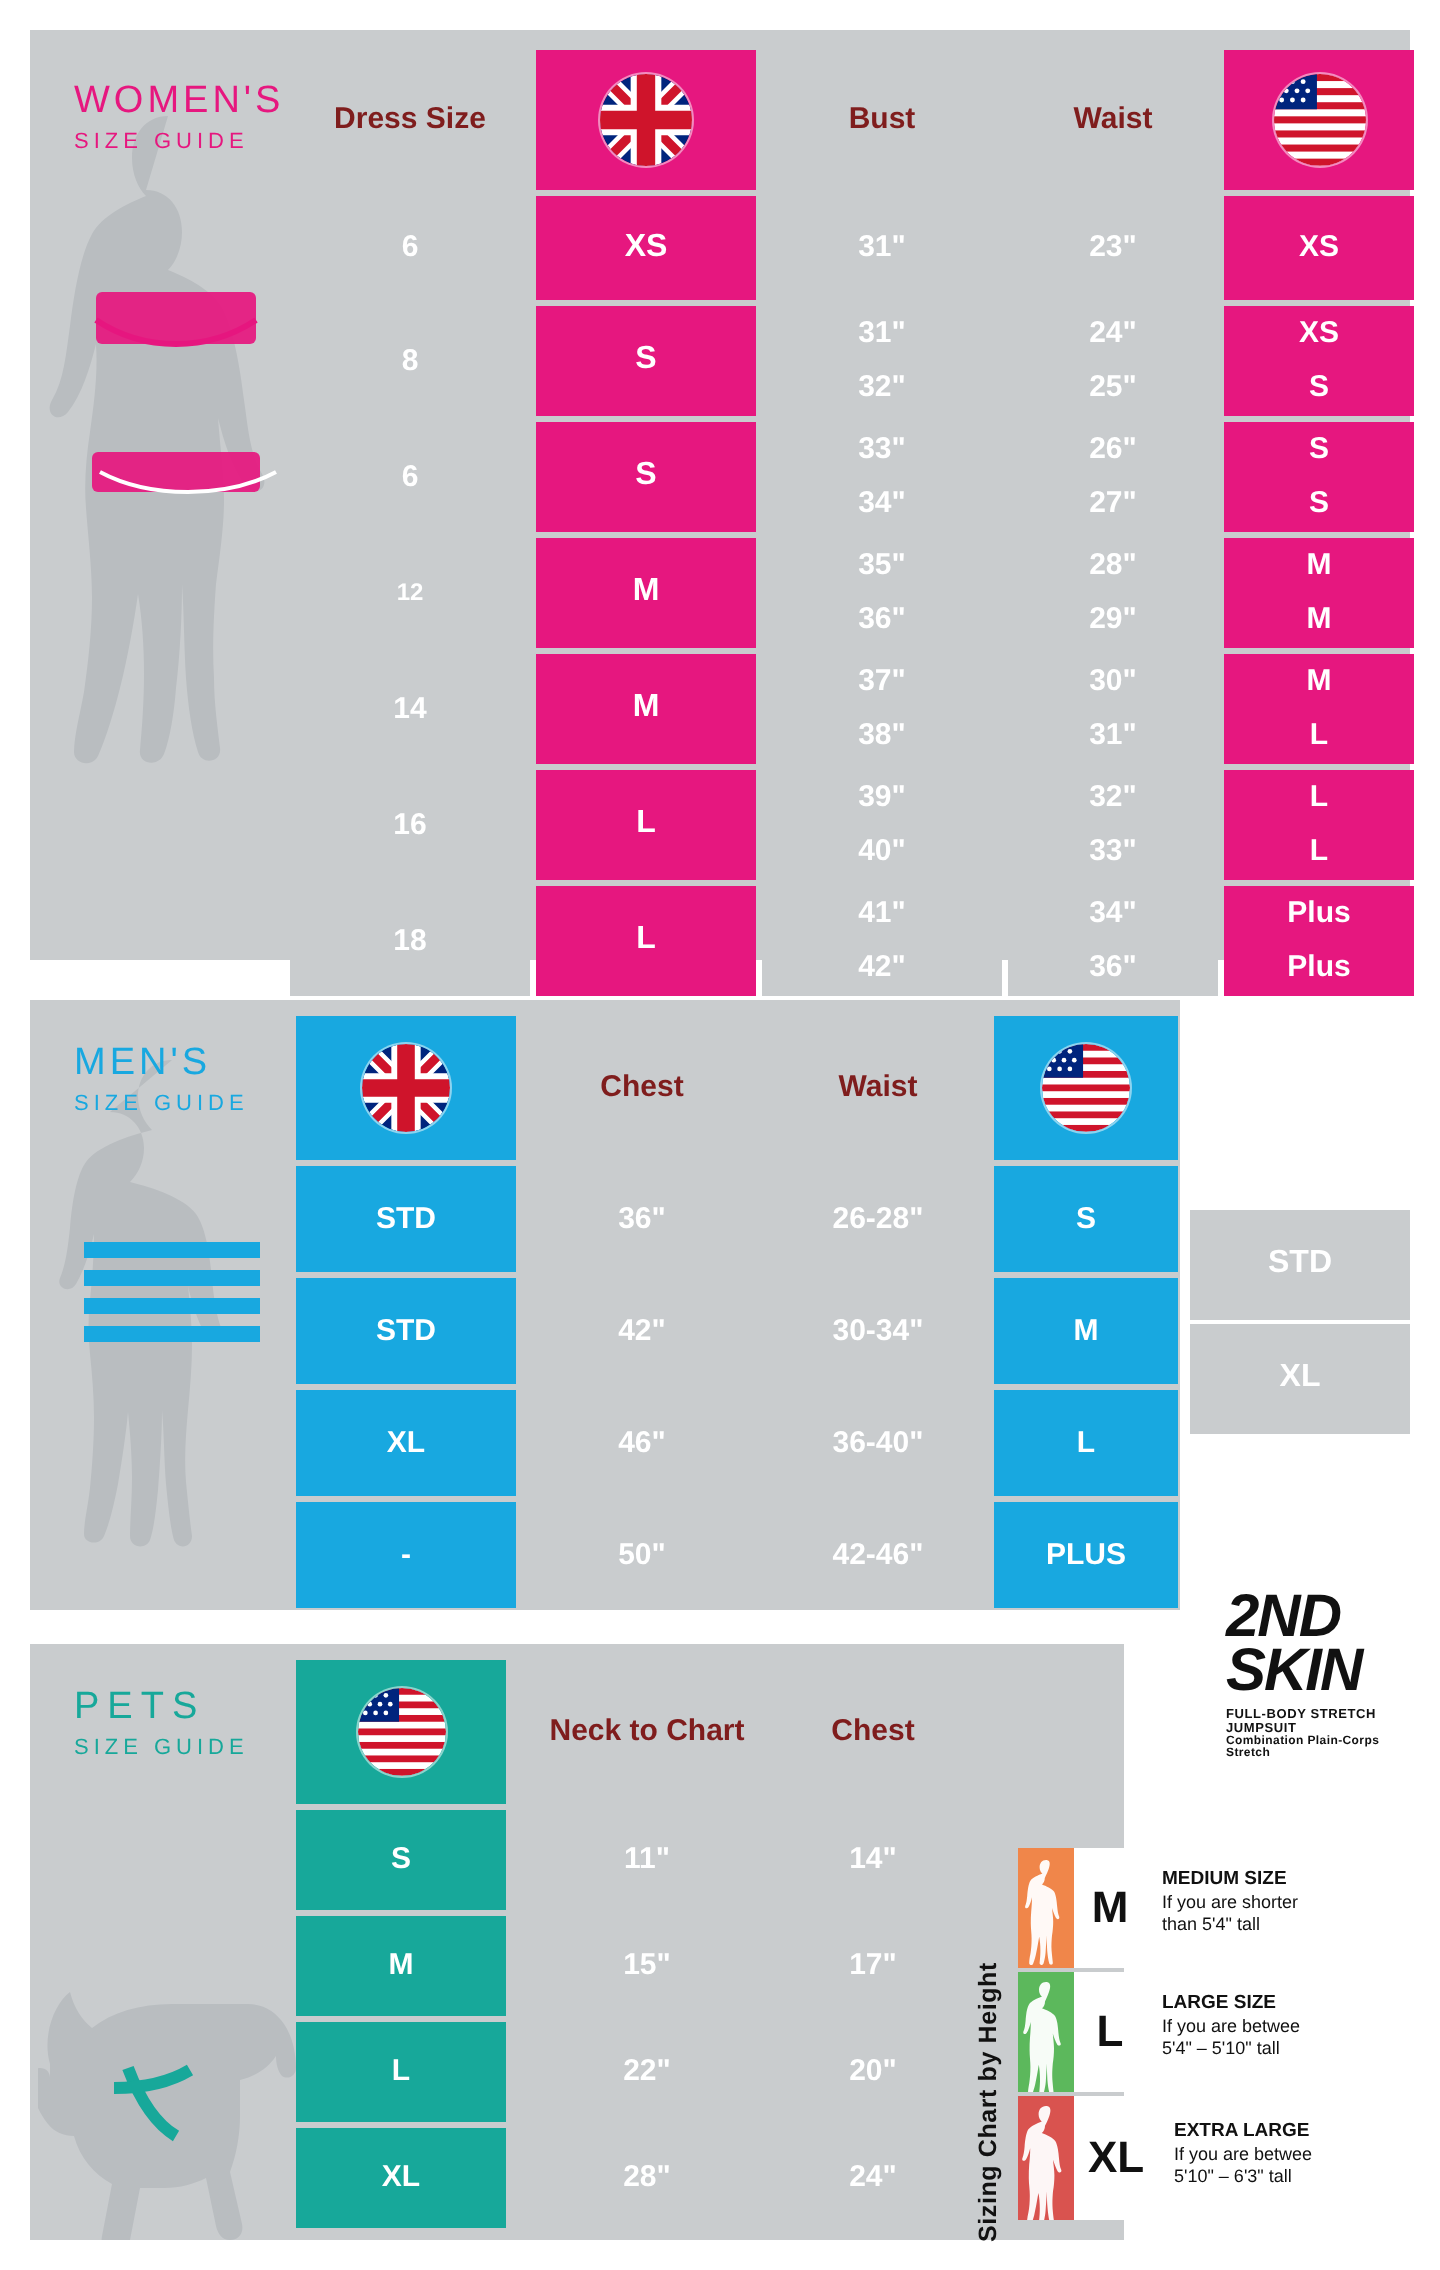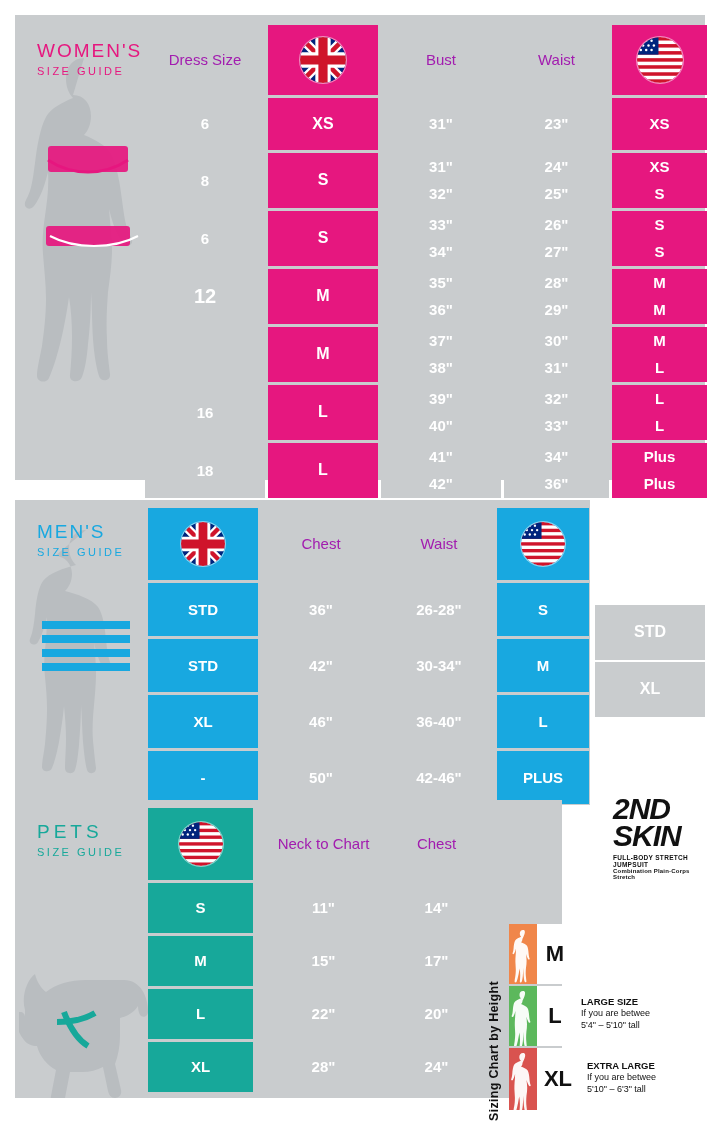--- a/index.html
+++ b/index.html
@@ -59,22 +59,22 @@
     font-size: 11px;
     letter-spacing: 2.5px;
     margin-top: 3px;
     font-weight: normal;
   }
   .pink-text { color: #e6177f; }
   .blue-text { color: #18a8e0; }
   .teal-text { color: #17a89a; }
 
   .hdr-label {
-    color: #a21caf;
-    font-weight: normal;
+    color: #7f1d1d;
+    font-weight: bold;
     font-size: 15px;
   }
 
   
   .flag {
     position: absolute;
     border-radius: 50%;
     overflow: hidden;
     box-shadow: 0 0 0 1px rgba(255,255,255,0.5);
   }
@@ -215,35 +215,36 @@
     </div>
     <div class="cell grey sub" style="left:489px; top:196px; width:105px; height:55px; font-size:15px;">
       <span>26"</span>
       <span>27"</span>
     </div>
     <div class="cell pink sub" style="left:597px; top:196px; width:95px; height:55px; font-size:15px;">
       <span>S</span>
       <span>S</span>
     </div>
 
-    <div class="cell grey" style="left:130px; top:254px; width:120px; height:55px; font-size:20px;">12</div>
+    <div class="cell grey" style="left:130px; top:254px; width:120px; height:55px; font-size:12px;">12</div>
     <div class="cell pink" style="left:253px; top:254px; width:110px; height:55px; font-size:16px;">M</div>
     <div class="cell grey sub" style="left:366px; top:254px; width:120px; height:55px; font-size:15px;">
       <span>35"</span>
       <span>36"</span>
     </div>
     <div class="cell grey sub" style="left:489px; top:254px; width:105px; height:55px; font-size:15px;">
       <span>28"</span>
       <span>29"</span>
     </div>
     <div class="cell pink sub" style="left:597px; top:254px; width:95px; height:55px; font-size:15px;">
       <span>M</span>
       <span>M</span>
     </div>
 
+    <div class="cell grey" style="left:130px; top:312px; width:120px; height:55px; font-size:15px;">14</div>
     <div class="cell pink" style="left:253px; top:312px; width:110px; height:55px; font-size:16px;">M</div>
     <div class="cell grey sub" style="left:366px; top:312px; width:120px; height:55px; font-size:15px;">
       <span>37"</span>
       <span>38"</span>
     </div>
     <div class="cell grey sub" style="left:489px; top:312px; width:105px; height:55px; font-size:15px;">
       <span>30"</span>
       <span>31"</span>
     </div>
     <div class="cell pink sub" style="left:597px; top:312px; width:95px; height:55px; font-size:15px;">
@@ -367,21 +368,21 @@
 
     <div class="cell blue" style="left:133px; top:251px; width:110px; height:53px; font-size:15px;">-</div>
     <div class="cell grey" style="left:246px; top:251px; width:120px; height:53px; font-size:15px;">50"</div>
     <div class="cell grey" style="left:369px; top:251px; width:110px; height:53px; font-size:15px;">42-46"</div>
     <div class="cell blue" style="left:482px; top:251px; width:92px; height:53px; font-size:15px;">PLUS</div>
   </div>
 
   <div class="cell grey" style="position:absolute; left:595px; top:605px; width:110px; height:55px; font-size:16px;">STD</div>
   <div class="cell grey" style="position:absolute; left:595px; top:662px; width:110px; height:55px; font-size:16px;">XL</div>
 
-  <div class="section" style="left:15px; top:800px; width:547px; height:298px;">
+  <div class="section" style="left:15px; top:822px; width:547px; height:298px;">
     <div class="grid-bg"></div>
 
     <svg class="silhouette" style="left:4px; top:150px; width:140px; height:148px;" viewBox="0 0 140 148">
       <path fill="#b9bdc0" d="M6 60c-4-14 2-30 10-36 2 8 6 14 11 18 10-8 24-12 40-12h38c8 0 14 4 18 10 4 6 6 14 6 22 0 4-4 6-7 4-2-2-3-6-3-10-4 6-10 10-18 12v18c0 10-2 20-5 28l6 26c1 5-2 8-6 8s-6-3-7-7l-5-24c-6 3-13 5-21 5h-12l-5 26c-1 5-4 7-8 7-4 0-7-4-6-9l5-26c-9-5-16-13-19-24-5 0-10-2-13-6-5-6-8-14-9-22-1-3 2-6 5-6s5 2 5 5z"></path>
       <path fill="none" stroke="#17a89a" stroke-width="6" d="M45 62c6 16 14 28 24 34"></path>
       <path fill="none" stroke="#17a89a" stroke-width="6" d="M38 72c14 0 28-3 38-9"></path>
     </svg>
 
     <div class="hdr-title" style="left:10px; top:14px; width:125px; height:50px;">
       <div class="t1 teal-text" style="letter-spacing:4px;">PETS</div>
@@ -450,20 +451,25 @@
 
   <div class="heightchart" style="left:487px; top:920px; width:225px; height:205px;">
     <div class="vlabel" style="left:0px; top:6px; height:195px;">Sizing Chart by Height</div>
 
     <div class="hc-row" style="left:22px; top:4px; width:200px; height:60px;">
       <svg style="position:absolute; left:0; top:0;" width="28" height="60" viewBox="0 0 28 60">
         <rect width="28" height="60" fill="#f0864a"></rect>
         <path fill="#fff" opacity="0.95" d="M14 6c-2 0-3.2 1.6-3.2 3.6 0 1.4.6 2.6 1.4 3.2-2 .8-5 2-6 3.6-1 1.6-1.4 5-1.6 7.6-.2 2-.4 3.6-1 5-.4 1.2 1 1.6 1.6.6.8-1.4 1.4-3.2 1.8-5 0 2.4-.2 5-.4 7.2-.2 2-.2 4-.2 6 0 2.4.4 5 .4 7.6 0 2.6-.2 5.4-.6 7.6-.4 1.8-.6 3.4-.6 4.6 0 1 1.6 1.4 2 .2.6-1.6 1.2-3.6 1.6-5.8.6-2.6 1-5.4 1.4-7.6.4 2 .6 4.4.6 6.8 0 2.2-.2 4.4-.4 6.2-.2 1.2 1.6 1.6 2 .2.4-1.4.8-3.2 1-5.4.2-2.8.4-5.8.4-8.4.2 2.4.2 5 .4 7.6.2 2.4.6 4.8 1 6.2.4 1.2 2 .8 1.8-.4-.2-1.6-.4-3.6-.6-5.8-.2-2.6 0-5.4.2-7.6.4-2.4.6-4.8.6-7 0-2.2-.4-4.6-.6-6.8.6 1.8 1.2 3.6 2 5 .6 1 2 .6 1.6-.6-.6-1.4-.8-3-1-5-.2-2.6-.6-6-1.6-7.6-1-1.6-4-2.8-6-3.6.8-.6 1.4-1.8 1.4-3.2C17.2 7.6 16 6 14 6z"></path>
       </svg>
       <div class="hc-box" style="left:28px; top:0; width:36px; height:60px; background:#ffffff;">M</div>
+      <div class="hc-text" style="left:72px; top:10px; width:125px;">
+        <b>MEDIUM SIZE</b><br>
+        <span>If you are shorter</span><br>
+        <span>than 5'4" tall</span>
+      </div>
     </div>
 
     <div class="hc-row" style="left:22px; top:66px; width:200px; height:60px;">
       <svg style="position:absolute; left:0; top:0;" width="28" height="60" viewBox="0 0 28 60">
         <rect width="28" height="60" fill="#5cb85c"></rect>
         <path fill="#fff" opacity="0.95" d="M14 5c-2.2 0-3.5 1.7-3.5 3.9 0 1.5.6 2.8 1.5 3.4-2.2.9-5.4 2.2-6.5 3.9-1.1 1.7-1.5 5.4-1.7 8.2-.2 2.2-.4 3.9-1.1 5.4-.4 1.3 1.1 1.7 1.7.6.9-1.5 1.5-3.4 2-5.4 0 2.6-.2 5.4-.4 7.8-.2 2.2-.2 4.3-.2 6.5 0 2.6.4 5.4.4 8.2 0 2.8-.2 5.8-.6 8.2-.4 2-.6 3.7-.6 5 0 1.1 1.7 1.5 2.2.2.6-1.7 1.3-3.9 1.7-6.3.6-2.8 1.1-5.8 1.5-8.2.4 2.2.6 4.8.6 7.4 0 2.4-.2 4.8-.4 6.7-.2 1.3 1.7 1.7 2.2.2.4-1.5.9-3.4 1.1-5.8.2-3 .4-6.3.4-9.1.2 2.6.2 5.4.4 8.2.2 2.6.6 5.2 1.1 6.7.4 1.3 2.2.9 2-.4-.2-1.7-.4-3.9-.6-6.3-.2-2.8 0-5.8.2-8.2.4-2.6.6-5.2.6-7.6 0-2.4-.4-5-.6-7.4.6 2 1.3 3.9 2.2 5.4.6 1.1 2.2.6 1.7-.6-.6-1.5-.9-3.2-1.1-5.4-.2-2.8-.6-6.5-1.7-8.2-1.1-1.7-4.3-3-6.5-3.9.9-.6 1.5-1.9 1.5-3.4C17.5 6.7 16.2 5 14 5z"></path>
       </svg>
       <div class="hc-box" style="left:28px; top:0; width:36px; height:60px; background:#ffffff;">L</div>
       <div class="hc-text" style="left:72px; top:10px; width:125px;">
         <b>LARGE SIZE</b><br>

